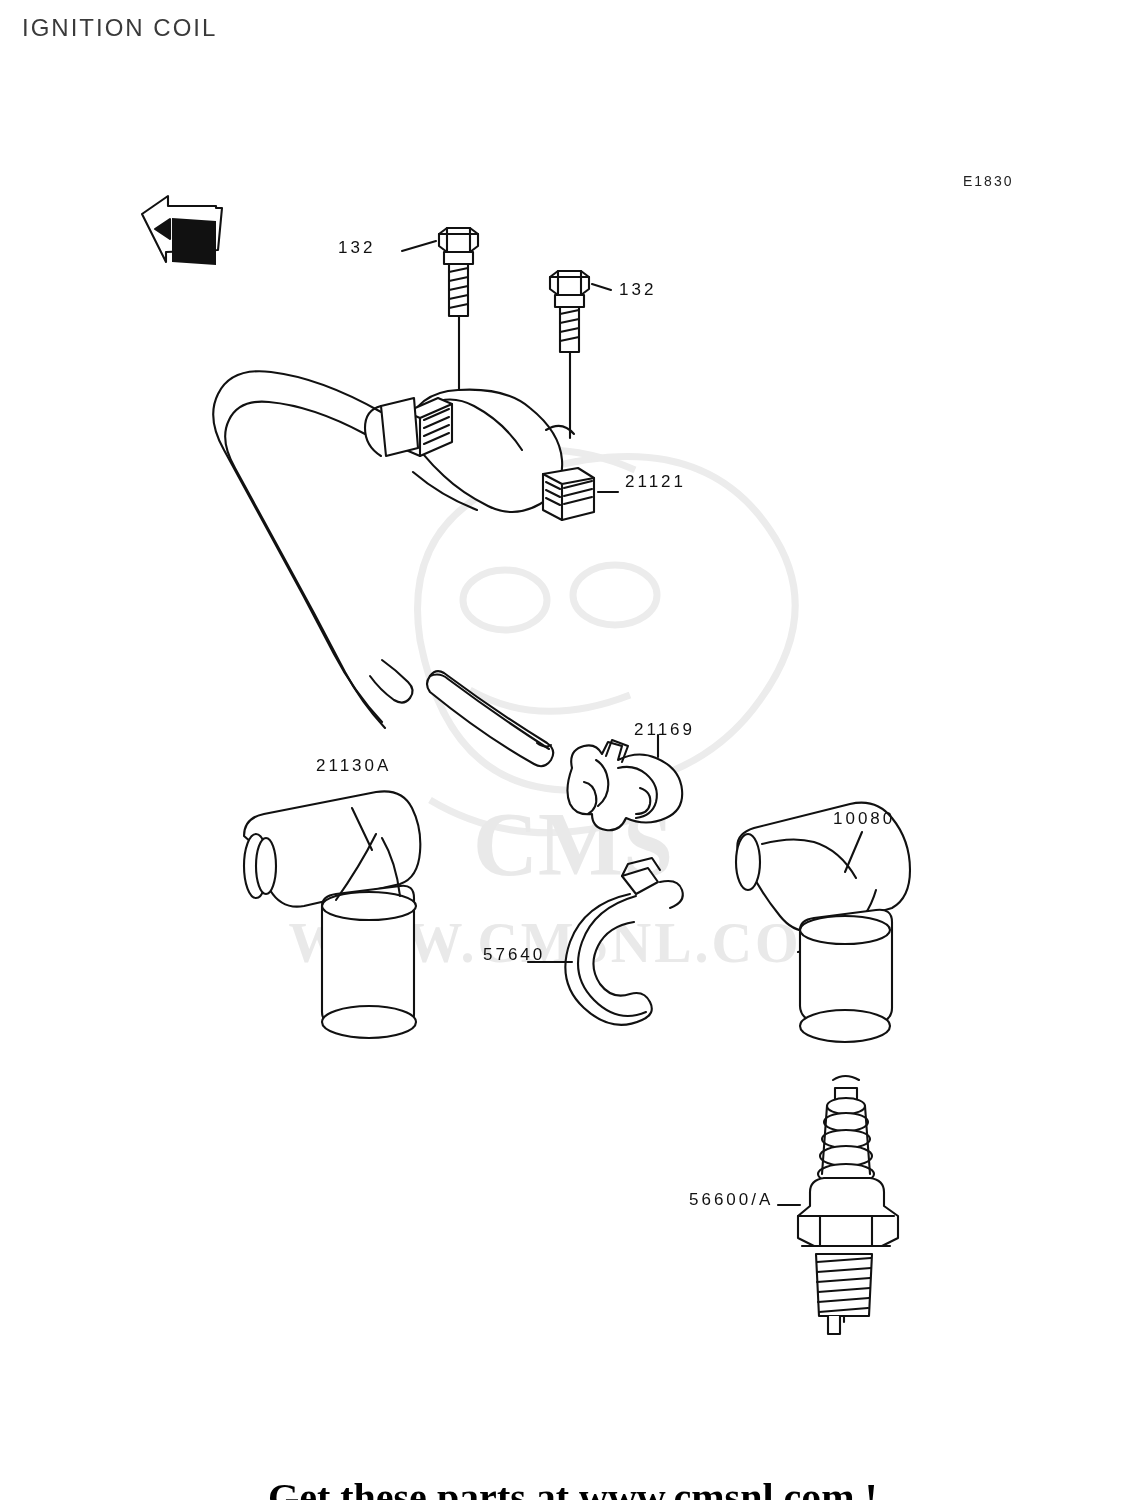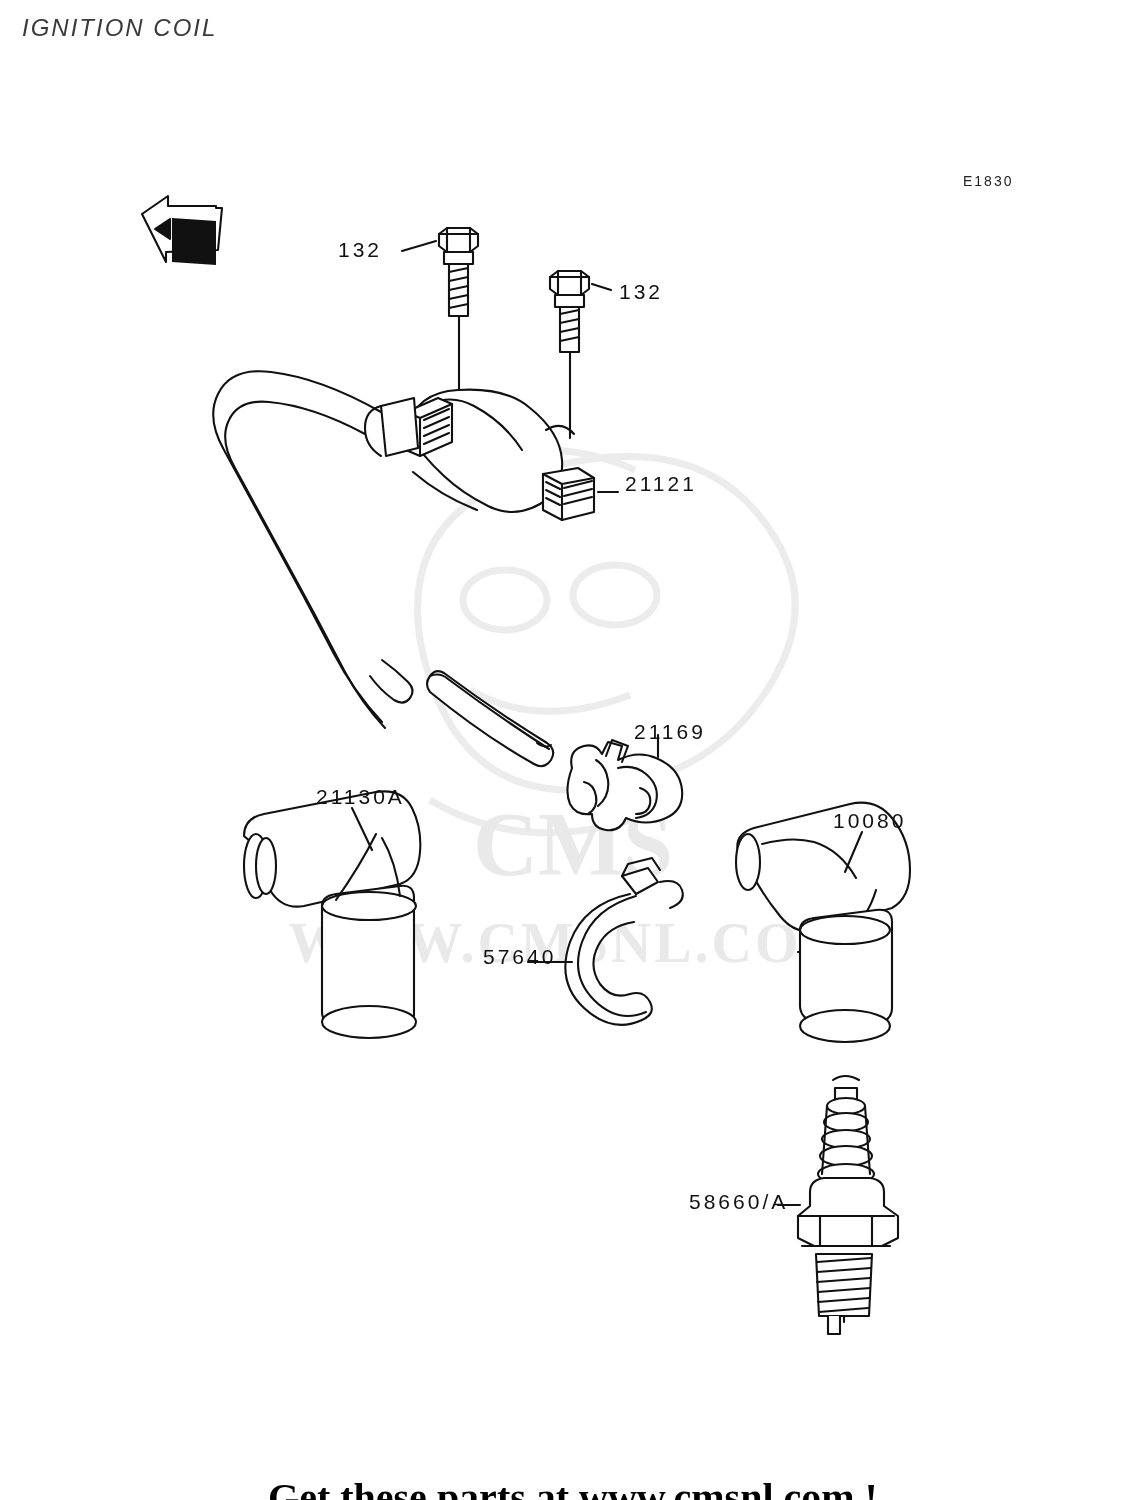--- a/index.html
+++ b/index.html
@@ -15,32 +15,31 @@
     overflow: hidden;
   }
   #page-title {
     position: absolute;
     left: 22px; top: 14px;
     font-size: 24px;
     letter-spacing: 2px;
     color: #3a3a3a;
     font-family: "Liberation Sans", sans-serif;
     font-weight: 400;
-    font-style: italic;
   }
   #diagram-code {
     position: absolute;
     left: 963px; top: 173px;
     font-size: 14px;
     letter-spacing: 2px;
     color: #222;
   }
   .callout {
     position: absolute;
-    font-size: 21px;
+    font-size: 17px;
     letter-spacing: 3px;
     color: #111;
     white-space: nowrap;
   }
   #footer-cta {
     position: absolute;
     left: 0; right: 0;
     top: 1474px;
     text-align: center;
     font-family: "Liberation Serif", serif;
@@ -226,18 +225,18 @@
     </g>
     <path d="M778 1205 L800 1205"></path>
 
   </g>
 </svg>
 
 <div class="callout" style="left:338px; top:238px;">132</div>
 <div class="callout" style="left:619px; top:280px;">132</div>
 <div class="callout" style="left:625px; top:472px;">21121</div>
 <div class="callout" style="left:634px; top:720px;text-align:center;">21169</div>
-<div class="callout" style="left:316px; top:785px;">21130A</div>
+<div class="callout" style="left:316px; top:756px;">21130A</div>
 <div class="callout" style="left:833px; top:809px;">10080</div>
 <div class="callout" style="left:483px; top:945px;">57640</div>
-<div class="callout" style="left:689px; top:1190px;">58660/A</div>
+<div class="callout" style="left:689px; top:1190px;">56600/A</div>
 
 <div id="footer-cta">Get these parts at www.cmsnl.com !</div>
 
 </body></html>

